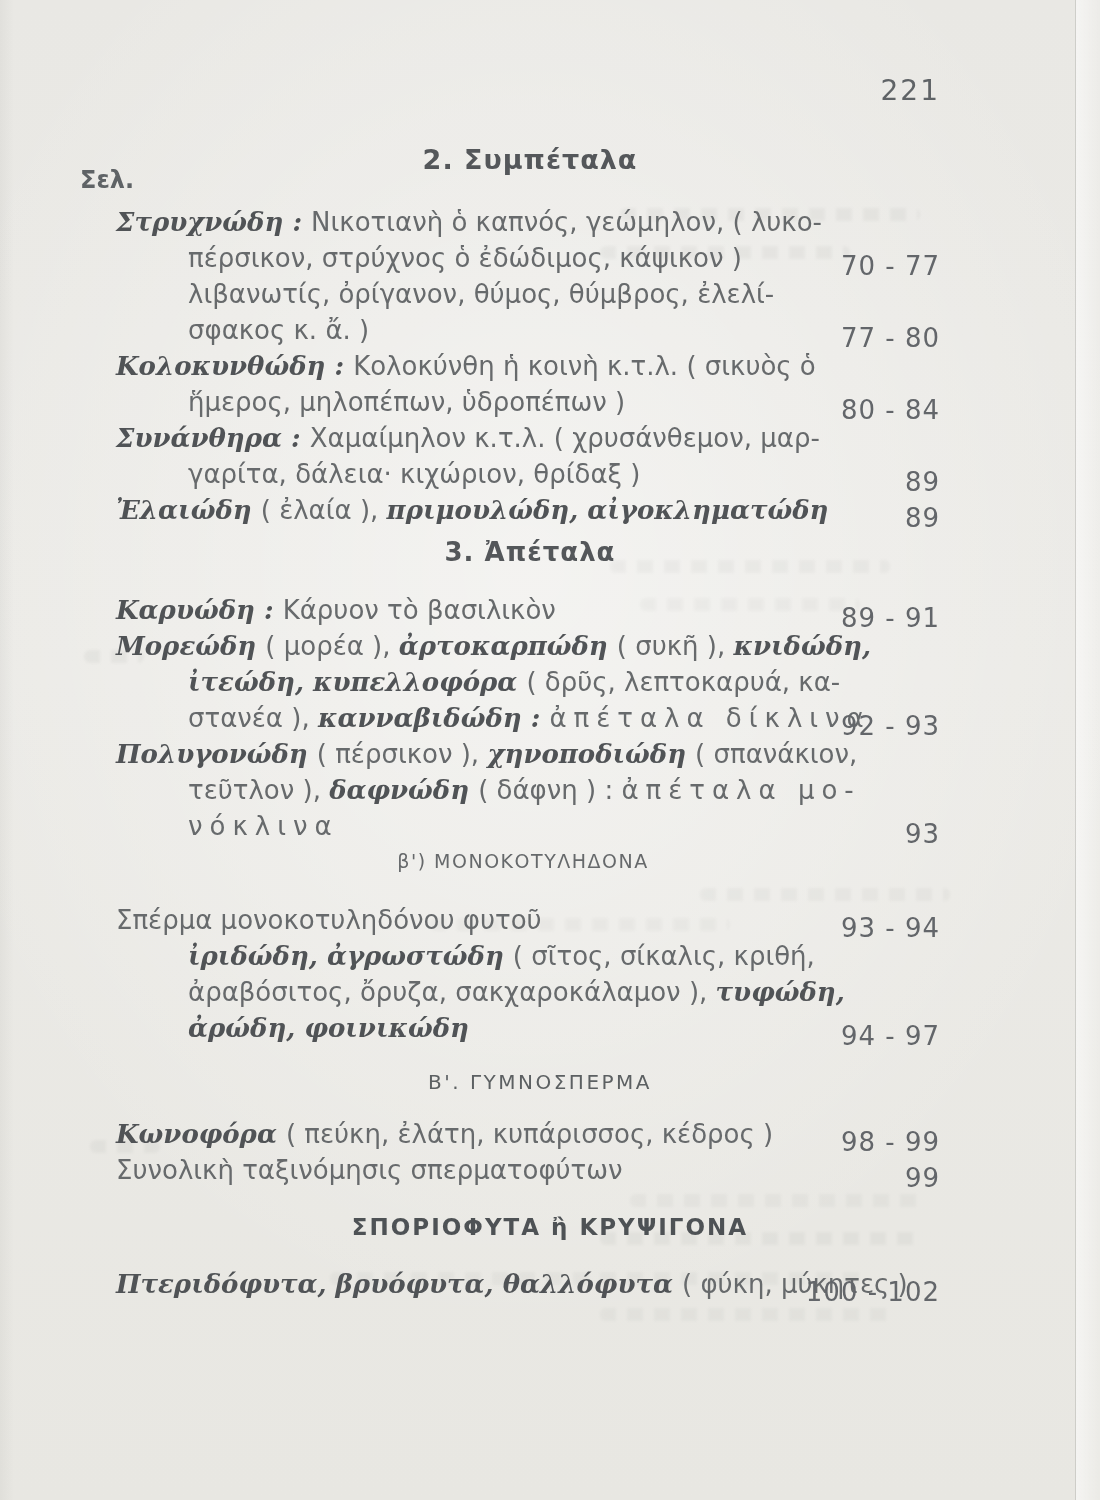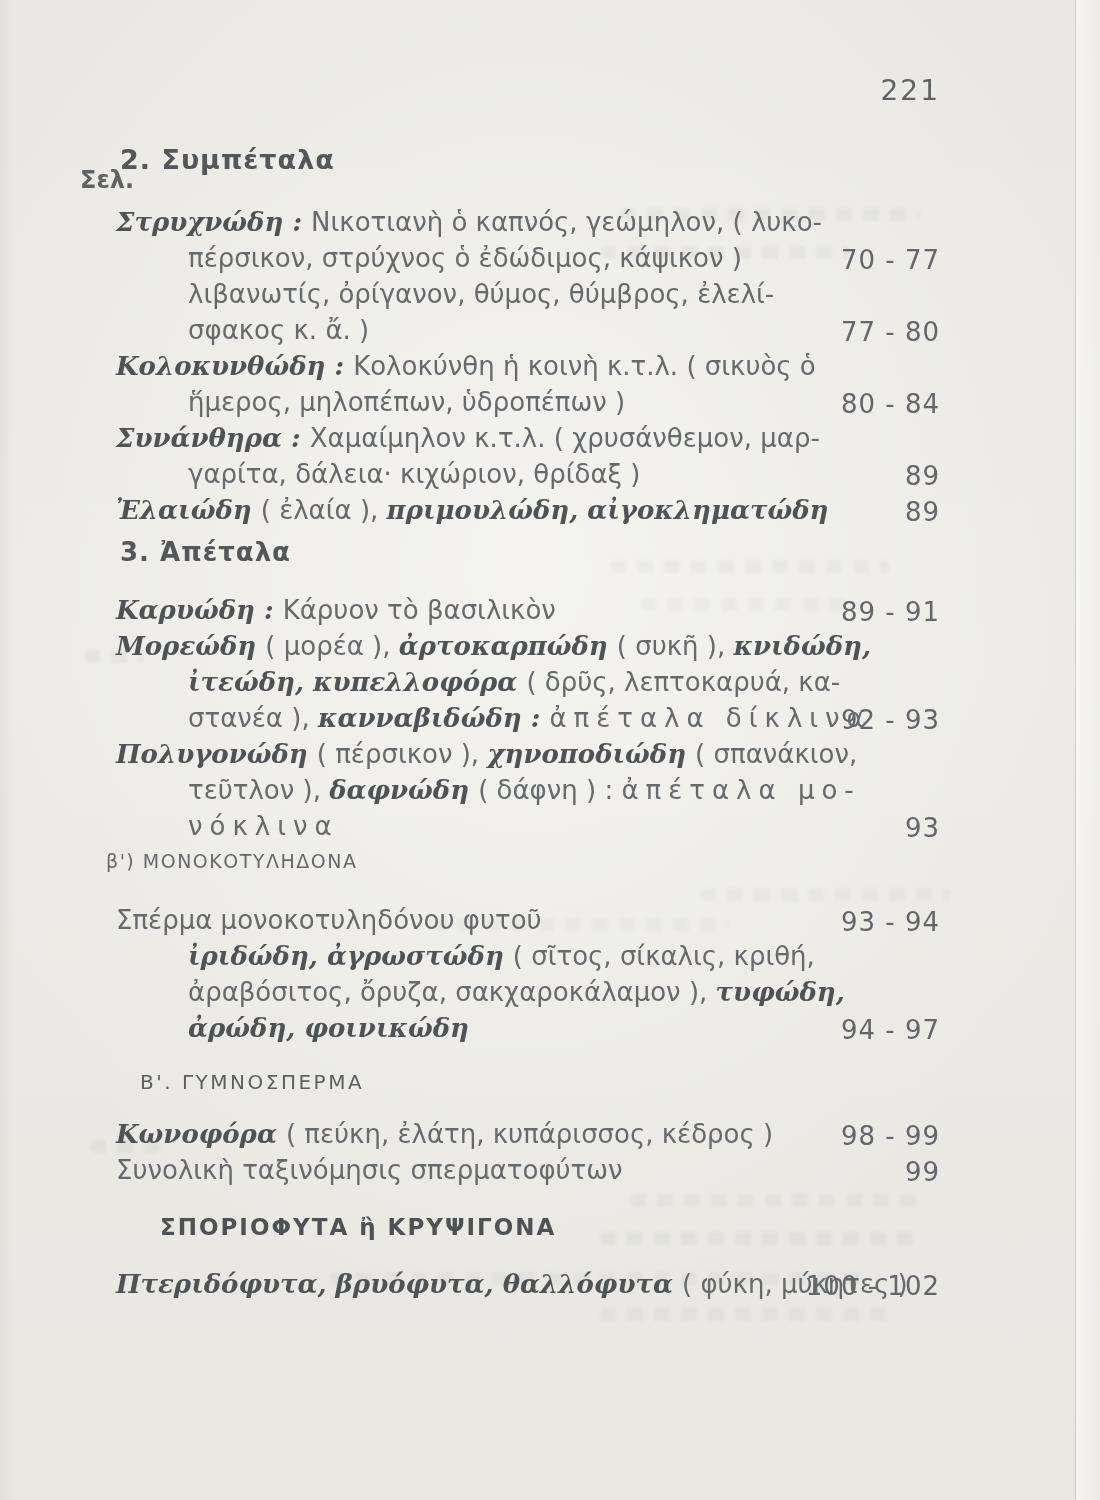--- a/index.html
+++ b/index.html
@@ -23,42 +23,42 @@
   }
   .page-edge-left {
     position:absolute; top:0; left:0; bottom:0; width:14px;
     background:linear-gradient(90deg, rgba(90,90,85,0.06), rgba(90,90,85,0));
   }
   .content { position:relative; padding:76px 160px 0 80px; }
 
   .pagenum-row { height:30px; line-height:30px; text-align:right; }
   .pagenum-row span { font-size:28px; color:#5f6366; letter-spacing:2px; }
 
-  .h { text-align:left; }
+  .h { text-align:center; }
   .h-num-first { margin-top:36px; height:36px; line-height:36px;
                  font-size:27px; font-weight:bold; color:#54575a; padding-left:40px; letter-spacing:1px; }
   .h-num       { margin:6px 0 22px; height:36px; line-height:36px;
                  font-size:26px; font-weight:bold; color:#54575a; padding-left:40px; letter-spacing:1px; }
   .h-small     { margin:4px 0 28px; height:26px; line-height:26px;
                  font-size:19px; color:#66696b; padding-left:26px; letter-spacing:1.5px; }
   .h-caps      { margin:22px 0 20px; height:28px; line-height:28px;
                  font-size:20px; color:#5c6062; padding-left:60px; letter-spacing:2.5px; }
   .h-bold      { margin:22px 0 22px; height:34px; line-height:34px;
                  font-size:23px; font-weight:bold; color:#4e5255; padding-left:80px; letter-spacing:2px; }
 
   .sel-row { height:28px; line-height:28px; margin-top:-12px; text-align:left;font-weight:bold; }
   .sel-row span { font-size:24px; color:#5f6366; }
   .first-line-space { margin-top:10px; }
 
   .line { position:relative; height:36px; line-height:36px; font-size:26px; white-space:nowrap;margin-left:36px; }
   .line.cont { padding-left:72px; }
   .seg.r  { color:#676a6c; }
   .seg.bi { font-family:"DejaVu Serif", serif; font-style:italic; font-weight:bold; color:#505356; }
   .seg.ls { color:#676a6c; letter-spacing:7px; }
-  .pages { position:absolute; right:0; top:2px; height:36px; line-height:36px;
+  .pages { position:absolute; right:0; top:8px; height:36px; line-height:36px;
            font-size:26px; color:#63666a; letter-spacing:1px; }
 
   
   .smudge {
     position:absolute; height:13px; opacity:0.07; filter:blur(1.5px); border-radius:6px;
     background:repeating-linear-gradient(90deg, #7d807c 0 16px, transparent 16px 27px);
   }
   .sm1 { top:208px; left:620px; width:300px; }
   .sm2 { top:246px; left:600px; width:250px; }
   .sm3 { top:560px; left:610px; width:280px; opacity:0.06; }

